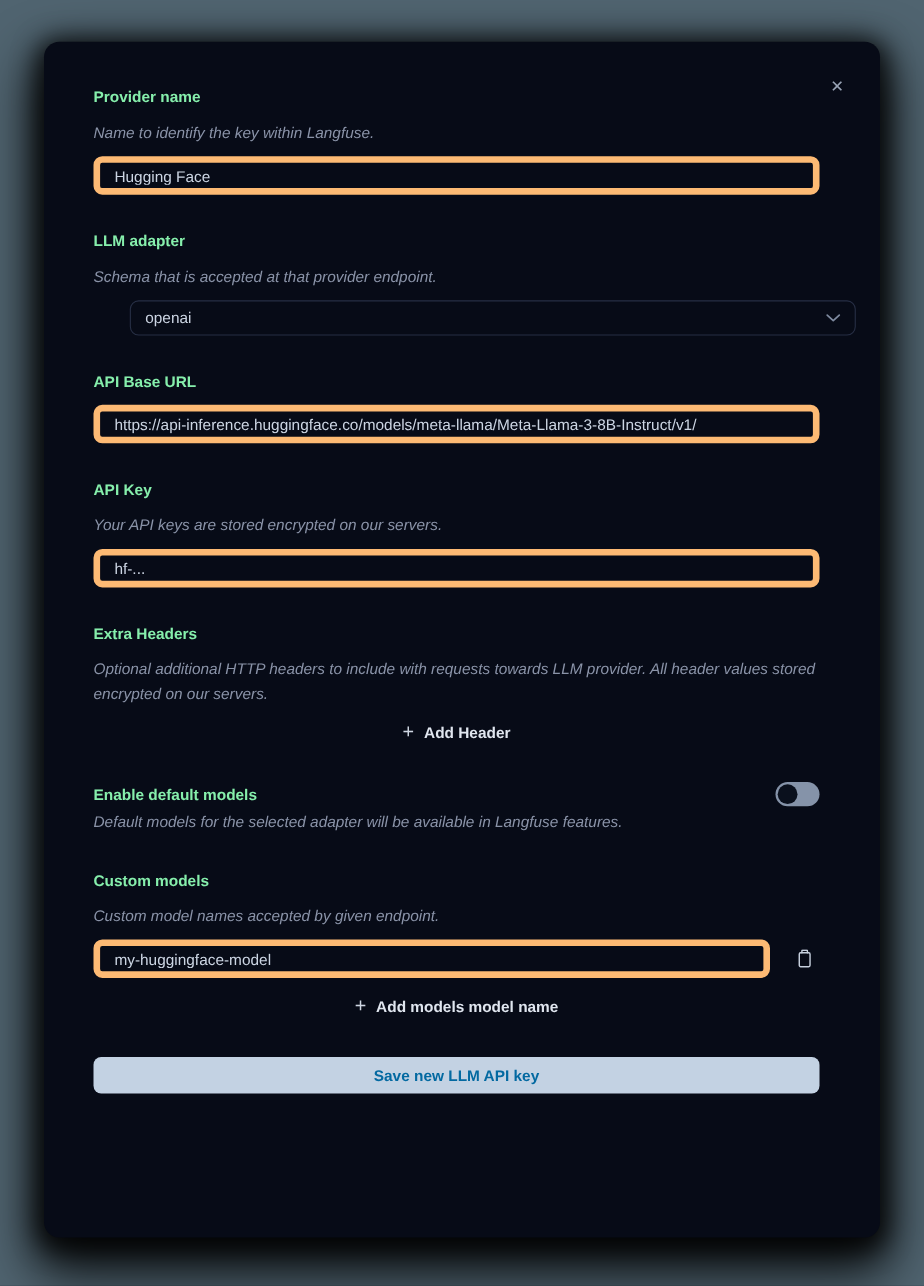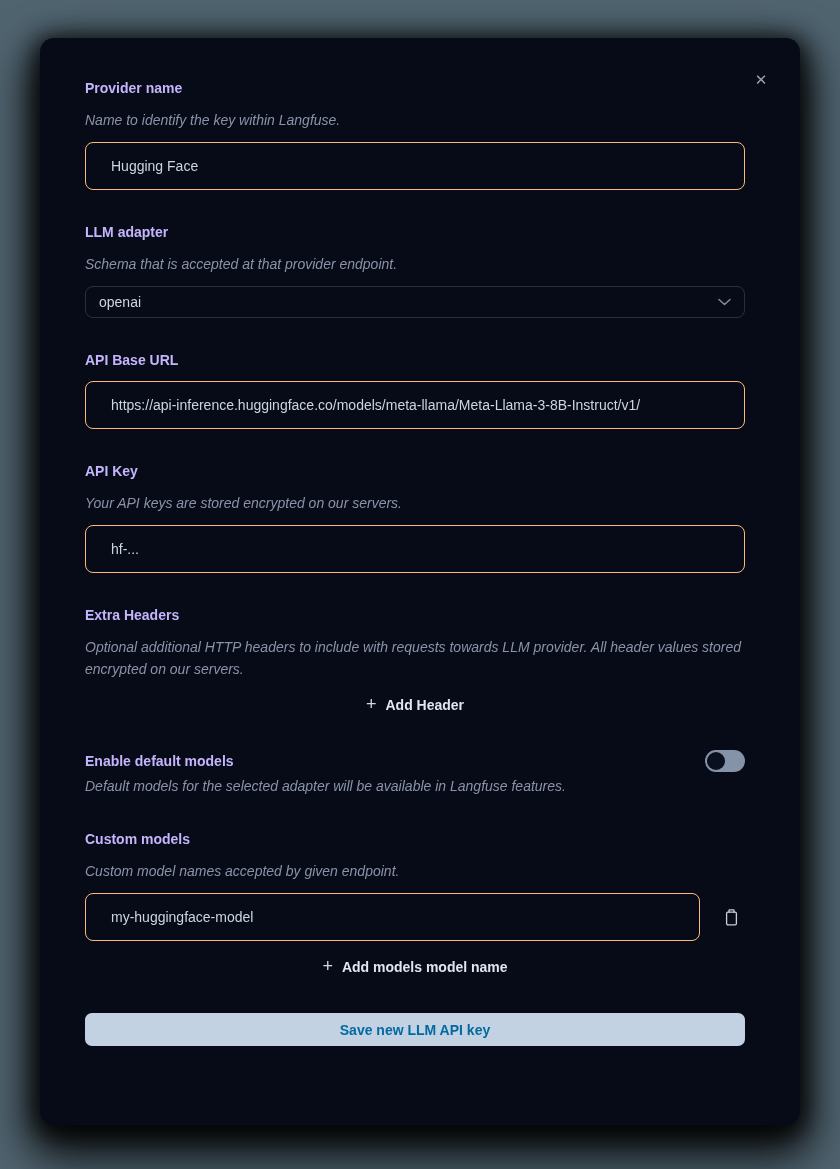--- a/index.html
+++ b/index.html
@@ -34,54 +34,55 @@
     color: #98a3b5;
     font-size: 15px;
     line-height: 1;
     cursor: pointer;
     background: none; border: none;
   }
   .group { margin-bottom: 34px; }
   .field-label {
     font-size: 14px;
     font-weight: 700;
-    color: #c4b5fd;
+    color: #86efac;
     margin-bottom: 13px;
   }
   .field-desc {
     font-size: 14px;
     color: #8a93a8;
     line-height: 22px;
     margin-bottom: 11px;
     font-style: italic;
   }
   .text-input {
     width: 100%;
-    height: 48px;
+    height: 35px;
     background: transparent;
-    border: 1px solid #fdba74;
+    border: 6px solid #fdba74;
     border-radius: 8px;
     color: #ccd5e3;
     font-size: 14px;
     font-family: "Liberation Sans", sans-serif;
-    padding: 0 25px;
+    padding: 0 13px;
     outline: none;
   }
   .select-box {
     width: 100%;
     height: 32px;
     border: 1px solid #272f45;
     border-radius: 8px;
     color: #ccd5e3;
     font-size: 14px;
     padding: 0 13px;
     display: flex;
     align-items: center;
     justify-content: space-between;
     cursor: pointer;
+    margin-left: 33px;
   }
   .ghost-btn {
     margin: 8px auto 0;
     display: flex;
     align-items: center;
     justify-content: center;
     gap: 9px;
     height: 28px;
     background: none;
     border: none;

